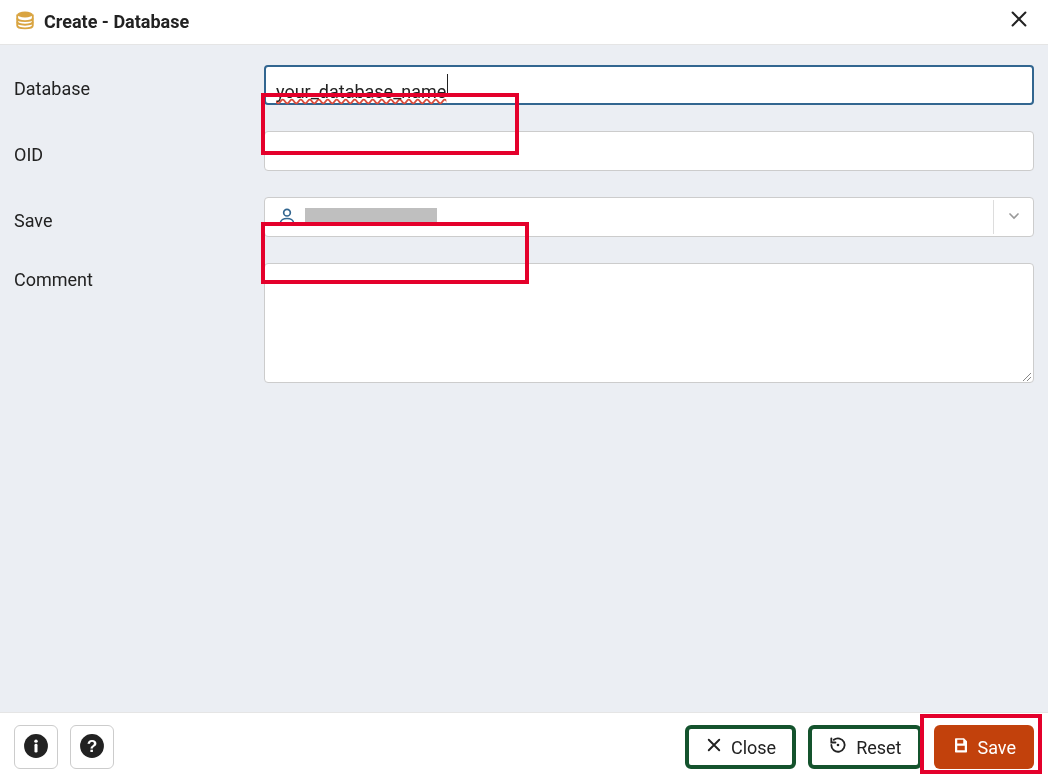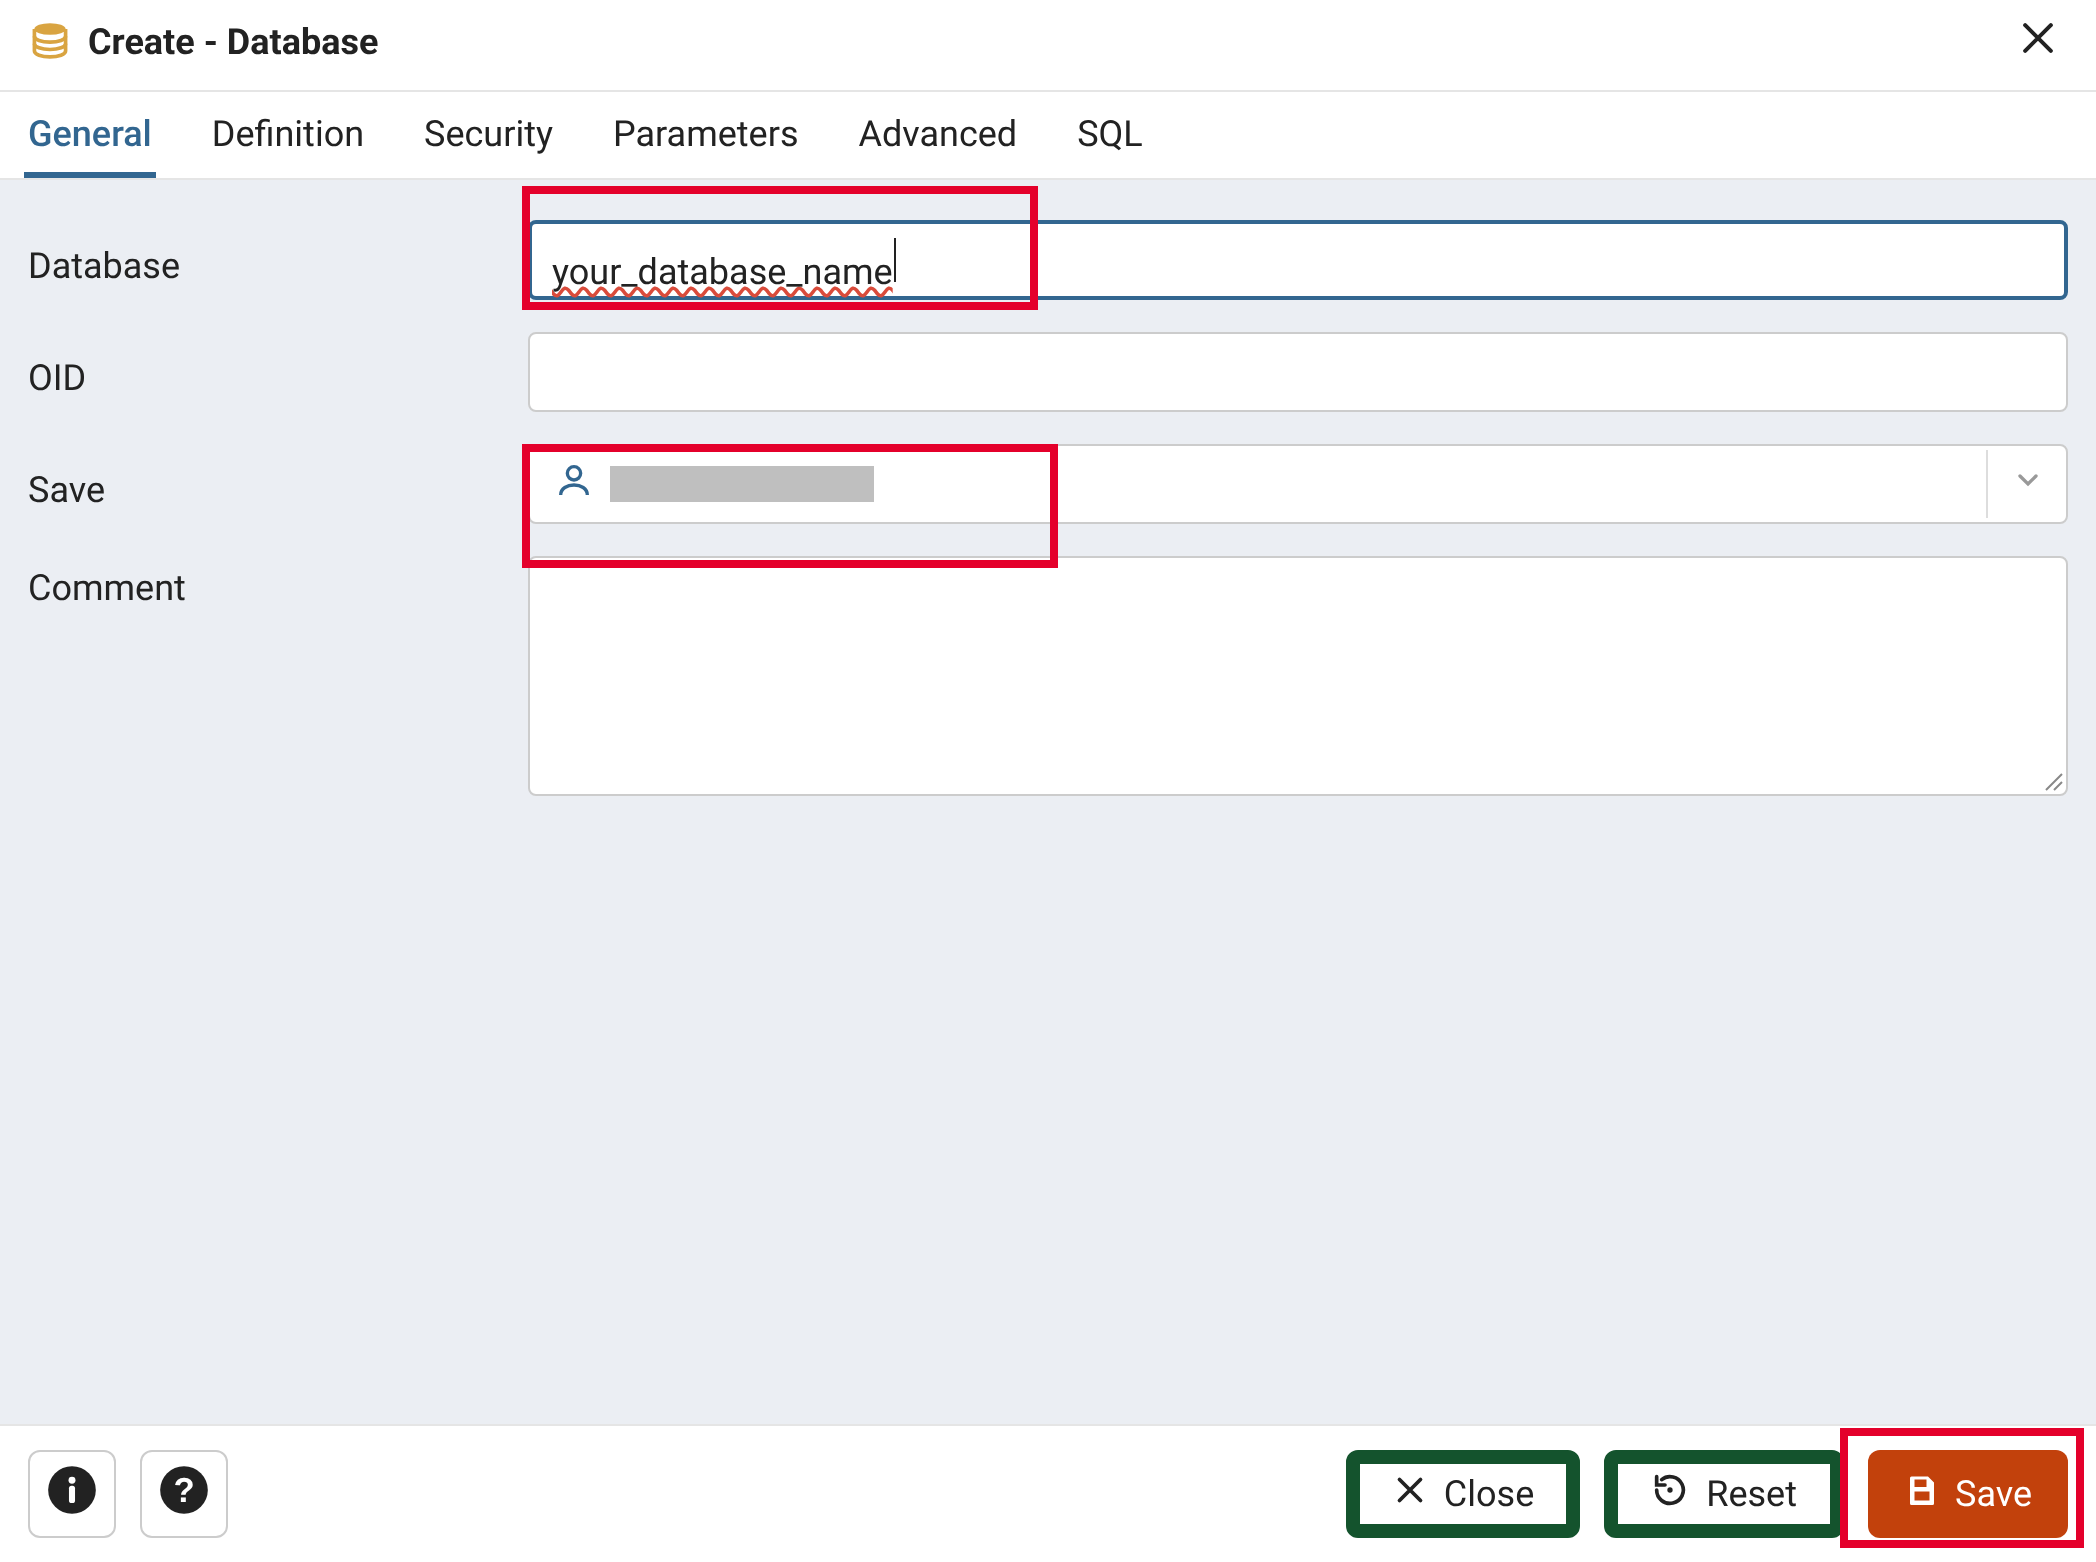--- a/index.html
+++ b/index.html
@@ -73,21 +73,21 @@
       bottom: -1px;
       height: 3px;
       background: #326690;
     }
     .panel {
       background: #ebeef3;
       flex: 1;
       padding: 20px 14px 0 14px;
       display: flex;
       flex-direction: column;
-      gap: 16px;
+      gap: 26px;
     }
     .form-row {
       display: flex;
       align-items: flex-start;
       gap: 20px;
     }
     .form-row.centered {
       align-items: center;
     }
     .label {
@@ -207,21 +207,21 @@
       justify-content: center;
       cursor: pointer;
     }
     .footer-right {
       display: flex;
       gap: 12px;
       align-items: center;
     }
     .text-btn {
       height: 44px;
-      border: 7px solid #14532d;
+      border: 4px solid #14532d;
       border-radius: 6px;
       background: #fff;
       display: flex;
       align-items: center;
       gap: 8px;
       padding: 0 16px;
       font-size: 18px;
       color: #222;
       cursor: pointer;
     }
@@ -279,28 +279,20 @@
       </span>
       <span class="titlebar-title">Create - Database</span>
     </div>
     <span class="close-x">
       <svg width="22" height="22" viewBox="0 0 24 24">
           <path d="M5 5 L19 19 M19 5 L5 19" stroke="#222" stroke-width="2.2" stroke-linecap="round" fill="none"></path>
         </svg>
     </span>
   </div>
 
-  <div class="tabs">
-    <div class="tab active">General</div>
-    <div class="tab">Definition</div>
-    <div class="tab">Security</div>
-    <div class="tab">Parameters</div>
-    <div class="tab">Advanced</div>
-    <div class="tab">SQL</div>
-  </div>
 
   <div class="panel">
     <div class="form-row centered">
       <div class="label">Database</div>
       <div class="database-input">
         <div class="db-input-inner">
           <span class="text">your_database_name</span>
             <span class="caret"></span>
         </div>
       </div>

